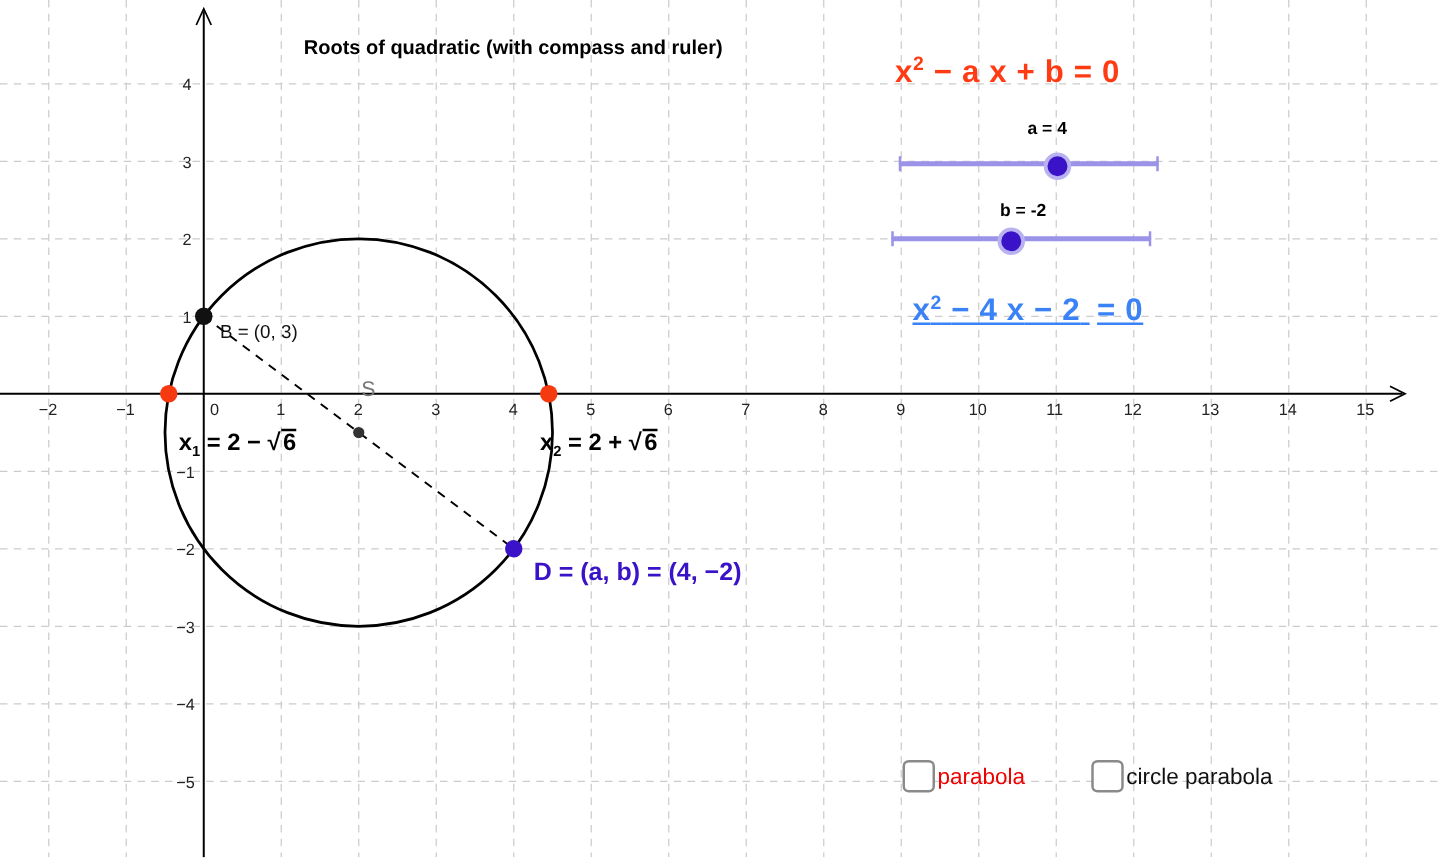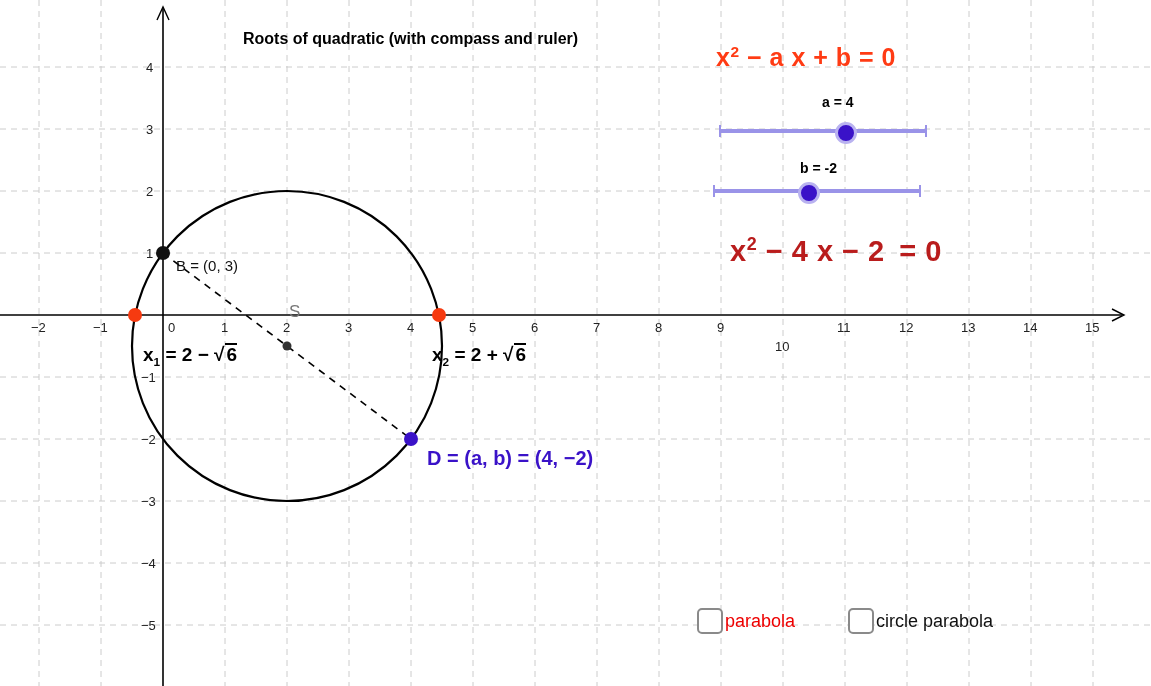--- a/index.html
+++ b/index.html
@@ -25,42 +25,42 @@
   .pt-label-black{
     font-size:15px;color:#111111;
   }
   .s-label{
     font-size:17px;color:#777777;
   }
   .eq-top{
     font-size:25px;font-weight:bold;color:#ff3b14;letter-spacing:.5px;
   }
   .eq-bottom{
-    font-size:29px;font-weight:bold;color:#b91c1c;letter-spacing:.5px;
+    font-size:25px;font-weight:bold;color:#3b82f6;letter-spacing:.5px;text-decoration:underline;
   }
   .root-label{
     font-size:19px;font-weight:bold;color:#000000;
   }
   .d-label{
     font-size:20px;font-weight:bold;color:#3a12c8;
   }
   .slider-val{
     font-size:14px;font-weight:bold;color:#000000;
   }
   .sup{font-size:.62em;vertical-align:super;}
   .sub{font-size:.62em;vertical-align:sub;}
   .rad{
     display:inline-block;
     border-top:2px solid currentColor;
     margin-left:1px;padding-left:1px;
     line-height:1.05;
   }
 
   
-  .cbrow{position:absolute;display:flex;align-items:center;}
+  .cbrow{position:absolute;display:flex;align-items:center;margin-left:25px;}
   .cbox{
     width:26px;height:26px;
     border:2px solid #8a8a8a;border-radius:5px;
     background:#ffffff;box-sizing:border-box;
     cursor:pointer;
   }
   .cbtext{font-size:18px;margin-left:2px;}
   .cbtext.red{color:#ee0000;}
   .cbtext.black{color:#111111;}
 
@@ -145,21 +145,21 @@
   <div class="lbl axis-num" style="left:168px;top:321px;">0</div>
   <div class="lbl axis-num" style="left:221px;top:321px;">1</div>
   <div class="lbl axis-num" style="left:283px;top:321px;">2</div>
   <div class="lbl axis-num" style="left:345px;top:321px;">3</div>
   <div class="lbl axis-num" style="left:407px;top:321px;">4</div>
   <div class="lbl axis-num" style="left:469px;top:321px;">5</div>
   <div class="lbl axis-num" style="left:531px;top:321px;">6</div>
   <div class="lbl axis-num" style="left:593px;top:321px;">7</div>
   <div class="lbl axis-num" style="left:655px;top:321px;">8</div>
   <div class="lbl axis-num" style="left:717px;top:321px;">9</div>
-  <div class="lbl axis-num" style="left:775px;top:321px;margin-top:19px;">10</div>
+  <div class="lbl axis-num" style="left:775px;top:321px;">10</div>
   <div class="lbl axis-num" style="left:837px;top:321px;">11</div>
   <div class="lbl axis-num" style="left:899px;top:321px;">12</div>
   <div class="lbl axis-num" style="left:961px;top:321px;">13</div>
   <div class="lbl axis-num" style="left:1023px;top:321px;">14</div>
   <div class="lbl axis-num" style="left:1085px;top:321px;">15</div>
 
   <div class="lbl axis-num" style="left:146px;top:61px;">4</div>
   <div class="lbl axis-num" style="left:146px;top:123px;">3</div>
   <div class="lbl axis-num" style="left:146px;top:185px;">2</div>
   <div class="lbl axis-num" style="left:146px;top:247px;">1</div>

